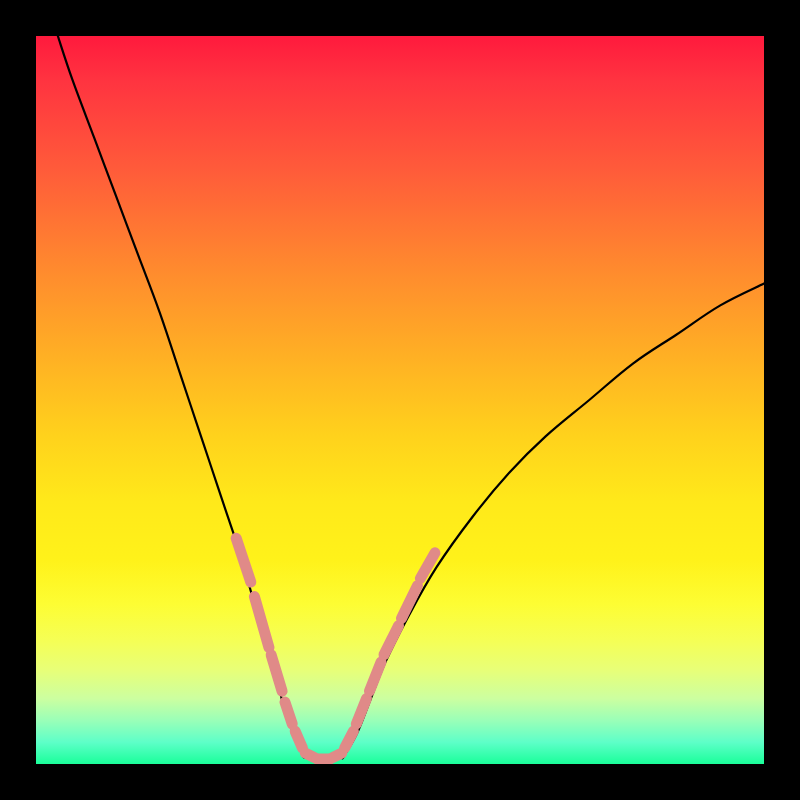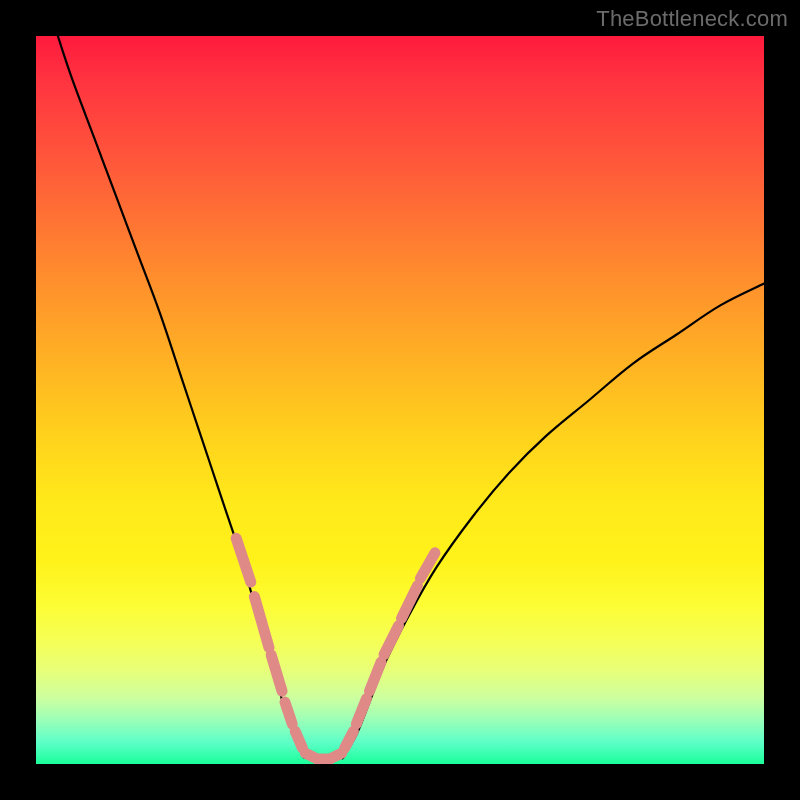--- a/index.html
+++ b/index.html
@@ -59,21 +59,20 @@
     top: 0;
     left: 0;
     width: 728px;
     height: 728px;
   }
 </style>
 </head>
 <body>
 
 <div class="frame">
-  <div class="watermark">TheBottleneck.com</div>
   <div class="plot-area">
     <svg class="curve" viewBox="0 0 728 728" preserveAspectRatio="none">
       <path id="main-curve" fill="none" stroke="#000" stroke-width="2.2" stroke-linecap="round" stroke-linejoin="round" d="M 21.84 0 C 24.4608 7.862400000000012, 29.848 25.334400000000073, 36.4 43.680000000000064 C 42.952 62.025600000000054, 50.3776 80.95359999999998, 58.24 101.91999999999996 C 66.1024 122.88639999999994, 72.21759999999999 139.19359999999995, 80.08 160.15999999999997 C 87.9424 181.1264, 94.05760000000001 197.43360000000004, 101.92000000000002 218.40000000000003 C 109.78240000000002 239.36640000000003, 115.89760000000001 254.3632, 123.76 276.64 C 131.6224 298.91679999999997, 139.048 322.50399999999996, 145.6 342.15999999999997 C 152.152 361.816, 154.9184 370.1152, 160.16 385.84000000000003 C 165.4016 401.56480000000005, 169.4784 413.7952, 174.72 429.52000000000004 C 179.9616 445.24480000000005, 184.0384 457.47520000000003, 189.28 473.20000000000005 C 194.5216 488.92480000000006, 198.59840000000003 499.8448, 203.84000000000003 516.88 C 209.08160000000004 533.9152, 213.8136 552.1152000000001, 218.4 567.84 C 222.9864 583.5648, 225.3888 591.136, 229.32 604.24 C 233.25119999999998 617.344, 236.964 628.8464, 240.24 640.64 C 243.51600000000002 652.4336, 244.8992 660.5871999999999, 247.52 669.76 C 250.1408 678.9328, 252.17919999999998 684.3928000000001, 254.79999999999998 691.6 C 257.4208 698.8072, 259.72128 704.5584, 262.08 709.8 C 264.43872 715.0415999999999, 266.85568 718.7544, 267.904 720.72 C 268.95232 722.6856, 266.33152 720.1958400000001, 267.904 720.72 C 269.47648 721.24416, 273.10192 722.9767999999999, 276.64 723.632 C 280.17807999999997 724.2872, 283.6288 724.36, 287.56 724.36 C 291.4912 724.36, 294.94192 724.2872, 298.47999999999996 723.632 C 302.01807999999994 722.9767999999999, 305.64352 721.24416, 307.216 720.72 C 308.78848 720.1958400000001, 304.85728 724.6512, 307.216 720.72 C 309.57472 716.7888, 315.34048 709.3632, 320.32 698.88 C 325.29952 688.3968, 329.6384 675.5840000000001, 334.88 662.48 C 340.1216 649.376, 342.888 640.4943999999999, 349.44 626.0799999999999 C 355.992 611.6655999999999, 362.10720000000003 599.4351999999999, 371.28000000000003 582.4 C 380.4528 565.3648000000001, 388.60640000000006 549.7856, 400.40000000000003 531.44 C 412.1936 513.0944000000001, 423.696 497.51520000000005, 436.8 480.48 C 449.904 463.4448, 460.096 451.2144, 473.2 436.8 C 486.304 422.3856, 495.18559999999997 413.50399999999996, 509.59999999999997 400.4 C 524.0143999999999 387.296, 537.5552 377.104, 553.28 364 C 569.0047999999999 350.896, 581.2352 339.39359999999994, 596.9599999999999 327.59999999999997 C 612.6847999999999 315.8064, 624.9152 308.96320000000003, 640.64 298.48 C 656.3648 287.9968, 668.5952 278.5328, 684.3199999999999 269.36 C 700.0447999999999 260.1872, 720.1376 251.4512, 728 247.51999999999998"></path>
       <g id="highlight-group" stroke-linecap="round">
           <line x1="200.20000000000002" y1="502.32" x2="214.76" y2="546" stroke="#e08a88" stroke-width="11"></line>
           <line x1="218.4" y1="560.56" x2="232.96" y2="611.52" stroke="#e08a88" stroke-width="11"></line>
           <line x1="235.14399999999998" y1="618.8" x2="246.06399999999996" y2="655.2" stroke="#e08a88" stroke-width="11"></line>
           <line x1="248.97600000000003" y1="666.12" x2="256.25600000000003" y2="687.96" stroke="#e08a88" stroke-width="11"></line>
           <line x1="259.168" y1="695.24" x2="266.448" y2="711.984" stroke="#e08a88" stroke-width="11"></line>
           <line x1="269.36" y1="717.08" x2="278.096" y2="721.448" stroke="#e08a88" stroke-width="11"></line>

